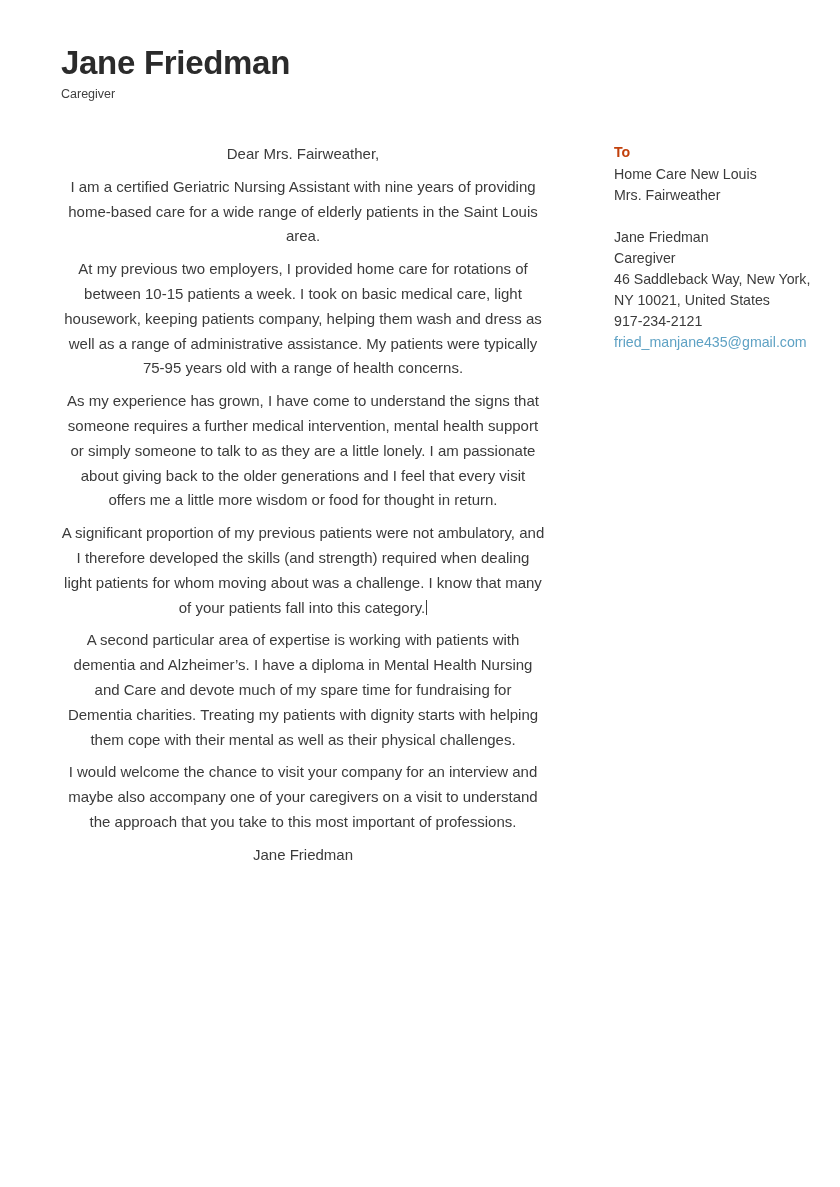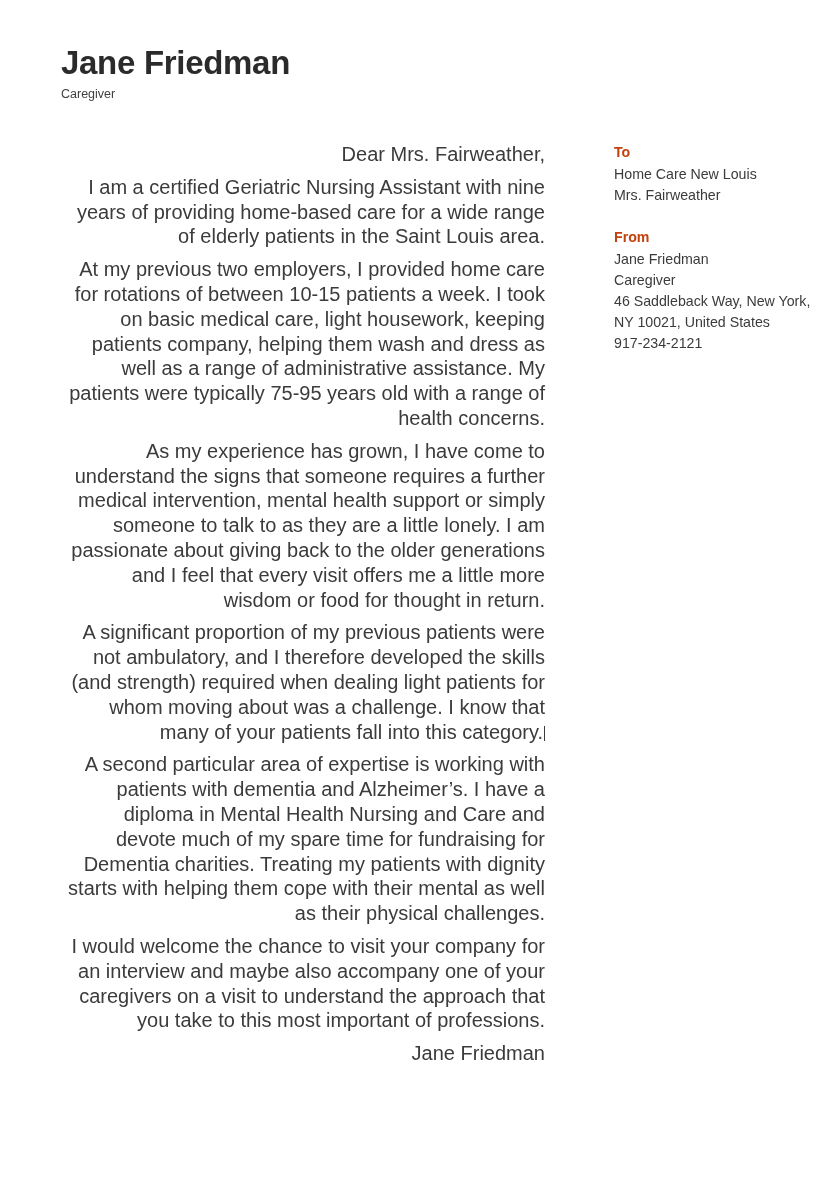--- a/index.html
+++ b/index.html
@@ -48,25 +48,25 @@
   }
 
   
   .letter-body {
     position: absolute;
     left: 61px;
     top: 142px;
     width: 484px;
   }
   .letter-para {
-    font-size: 20px;
+    font-size: 15px;
     line-height: 24.8px;
     color: #3b3b3b;
     margin: 0 0 8px 0;
-    text-align: right;
+    text-align: center;
   }
   .letter-para:last-child {
     margin-bottom: 0;
   }
   .salutation {
     margin-bottom: 8px;
   }
   .caret {
     display: inline-block;
     width: 1px;
@@ -145,22 +145,22 @@
 
   <div class="sidebar">
 
     <div class="sidebar-block">
       <p class="sidebar-heading">To</p>
       <p class="sidebar-line">Home Care New Louis</p>
       <p class="sidebar-line">Mrs. Fairweather</p>
     </div>
 
     <div class="sidebar-block">
-      <p class="sidebar-heading">From</p>
       <p class="sidebar-line">Jane Friedman</p>
       <p class="sidebar-line">Caregiver</p>
       <p class="sidebar-line">46 Saddleback Way, New York, NY 10021, United States</p>
       <p class="sidebar-line">917-234-2121</p>
+      <a class="sidebar-email" href="#">fried_manjane435@gmail.com</a>
     </div>
 
   </div>
 
 </div>
 
 </body></html>

